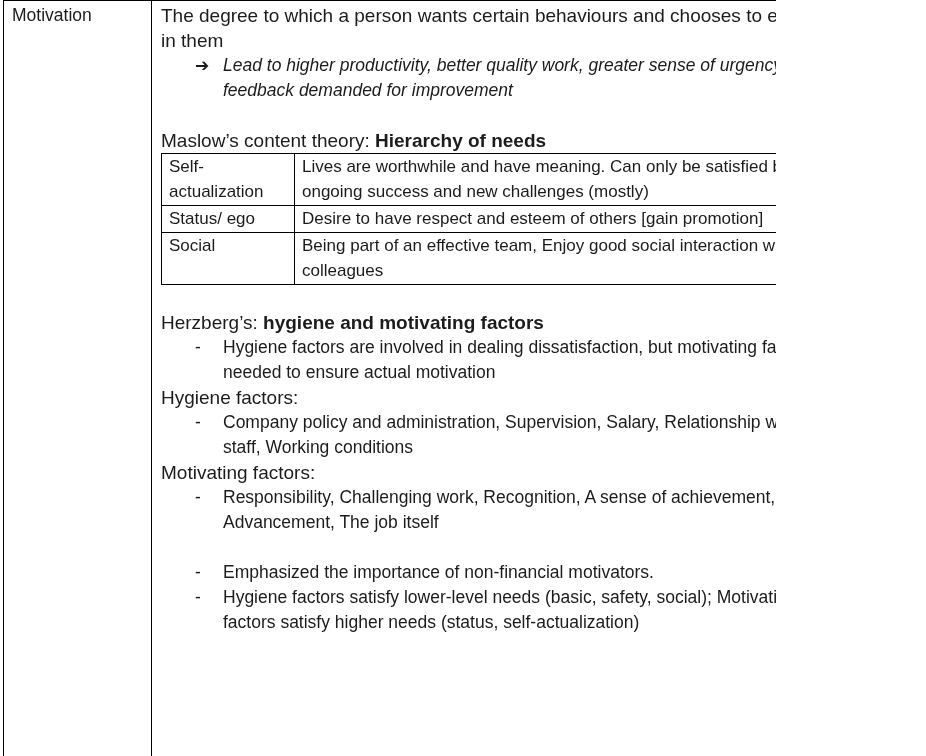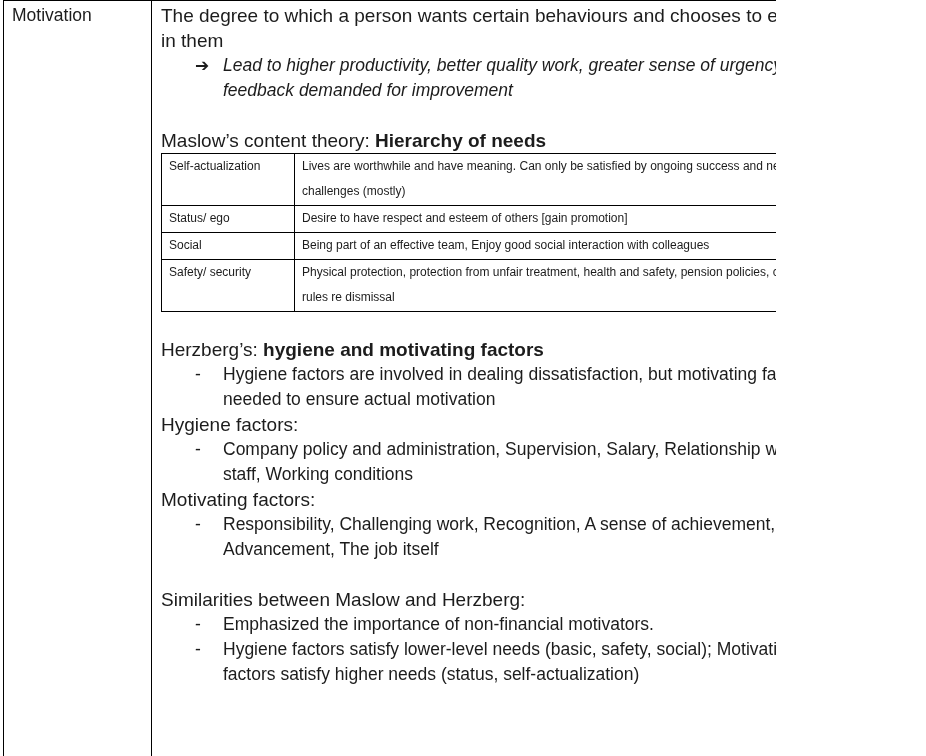--- a/index.html
+++ b/index.html
@@ -62,21 +62,21 @@
   
   table.inner {
     border-collapse: collapse;
     width: 750px;
     table-layout: fixed;
   }
   table.inner td {
     border: 1.5px solid #000;
     vertical-align: top;
     padding: 0 8px 1px 7px;
-    font-size: 12px;
+    font-size: 17px;
     line-height: 25px;
   }
   table.inner td.level { width: 133px; }
   table.inner td.desc .desc-text { display: inline-block; max-width: 545px; vertical-align: top; }
 </style>
 </head>
 <body>
 
 <div class="page">
   <div class="outer">
@@ -105,24 +105,20 @@
             <td class="desc"><span class="desc-text">Lives are worthwhile and have meaning. Can only be satisfied by ongoing success and new challenges (mostly)</span></td>
           </tr>
           <tr>
             <td class="level">Status/ ego</td>
             <td class="desc"><span class="desc-text">Desire to have respect and esteem of others [gain promotion]</span></td>
           </tr>
           <tr>
             <td class="level">Social</td>
             <td class="desc"><span class="desc-text">Being part of an effective team, Enjoy good social interaction with colleagues</span></td>
           </tr>
-          <tr>
-            <td class="level">Safety/ security</td>
-            <td class="desc"><span class="desc-text">Physical protection, protection from unfair treatment, health and safety, pension policies, company rules re dismissal</span></td>
-          </tr>
         </tbody>
       </table>
 
       <div class="blank-line"></div>
 
       <p class="para"><span>Herzberg’s: </span><span class="b">hygiene and motivating factors</span></p>
 
       <div class="bullet">
         <span class="marker">-</span>
         <span class="bullet-text mw-dash-w">Hygiene factors are involved in dealing dissatisfaction, but motivating factors are needed to ensure actual motivation</span>
@@ -137,21 +133,20 @@
 
       <p class="para">Motivating factors:</p>
 
       <div class="bullet">
         <span class="marker">-</span>
         <span class="bullet-text mw-dash">Responsibility, Challenging work, Recognition, A sense of achievement, Advancement, The job itself</span>
       </div>
 
       <div class="blank-line"></div>
 
-      <p class="para">Similarities between Maslow and Herzberg:</p>
 
       <div class="bullet">
         <span class="marker">-</span>
         <span class="bullet-text">Emphasized the importance of non-financial motivators.</span>
       </div>
 
       <div class="bullet">
         <span class="marker">-</span>
         <span class="bullet-text mw-dash">Hygiene factors satisfy lower-level needs (basic, safety, social); Motivating factors satisfy higher needs (status, self-actualization)</span>
       </div>

